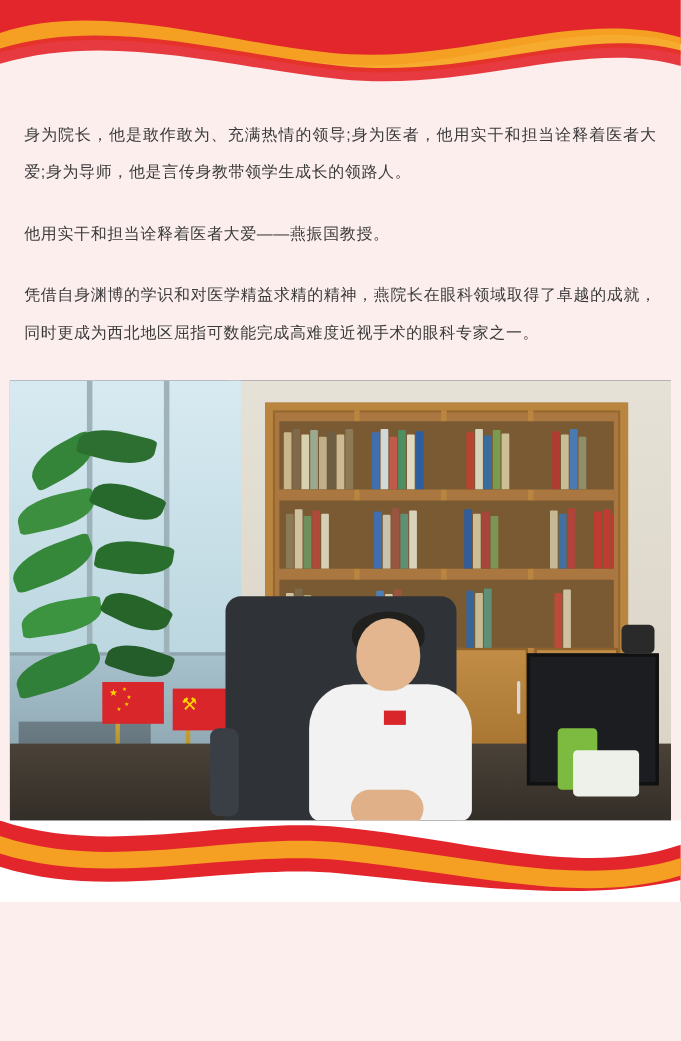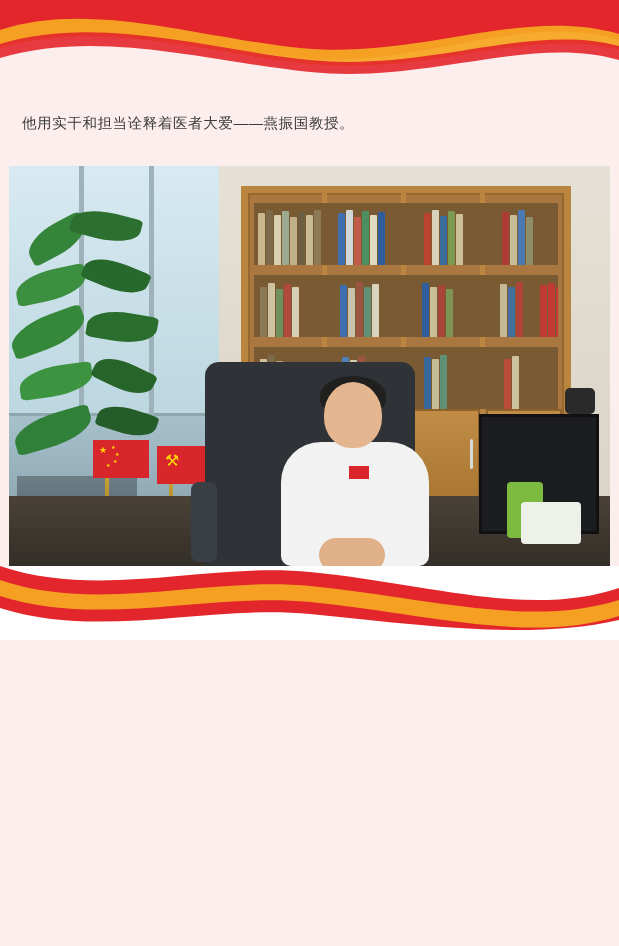--- a/index.html
+++ b/index.html
@@ -189,21 +189,23 @@
   <div class="ribbon-top">
     <svg width="619" height="92" viewBox="0 0 619 92" preserveAspectRatio="none">
       <path d="M0,0 L619,0 L619,40 C520,10 420,70 300,58 C190,47 90,20 0,62 Z" fill="#e3262c"></path>
       <path d="M0,30 C90,0 200,38 300,48 C420,60 520,6 619,34 L619,52 C520,26 420,78 300,66 C190,55 90,34 0,70 Z" fill="#f5a623" opacity="0.95"></path>
       <path d="M0,48 C100,18 210,54 310,64 C430,76 530,26 619,50 L619,92 L0,92 Z" fill="#fdeeee"></path>
       <path d="M0,44 C100,14 210,50 310,60 C430,72 530,22 619,46 L619,60 C530,34 430,84 310,72 C210,62 100,28 0,58 Z" fill="#e3262c" opacity="0.9"></path>
     </svg>
   </div>
 
   <div class="body-wrap">
+    <p class="para">身为院长，他是敢作敢为、充满热情的领导;身为医者，他用实干和担当诠释着医者大爱;身为导师，他是言传身教带领学生成长的领路人。</p>
     <p class="para">他用实干和担当诠释着医者大爱——燕振国教授。</p>
+    <p class="para">凭借自身渊博的学识和对医学精益求精的精神，燕院长在眼科领域取得了卓越的成就，同时更成为西北地区屈指可数能完成高难度近视手术的眼科专家之一。</p>
   </div>
 
   <div class="photo-frame">
     <div class="photo">
 
       <div class="wall-right"></div>
       <div class="wall-left"></div>
       <div class="window-frame"></div>
       <div class="window-mullion" style="left:70px"></div>
       <div class="window-mullion" style="left:140px"></div>

